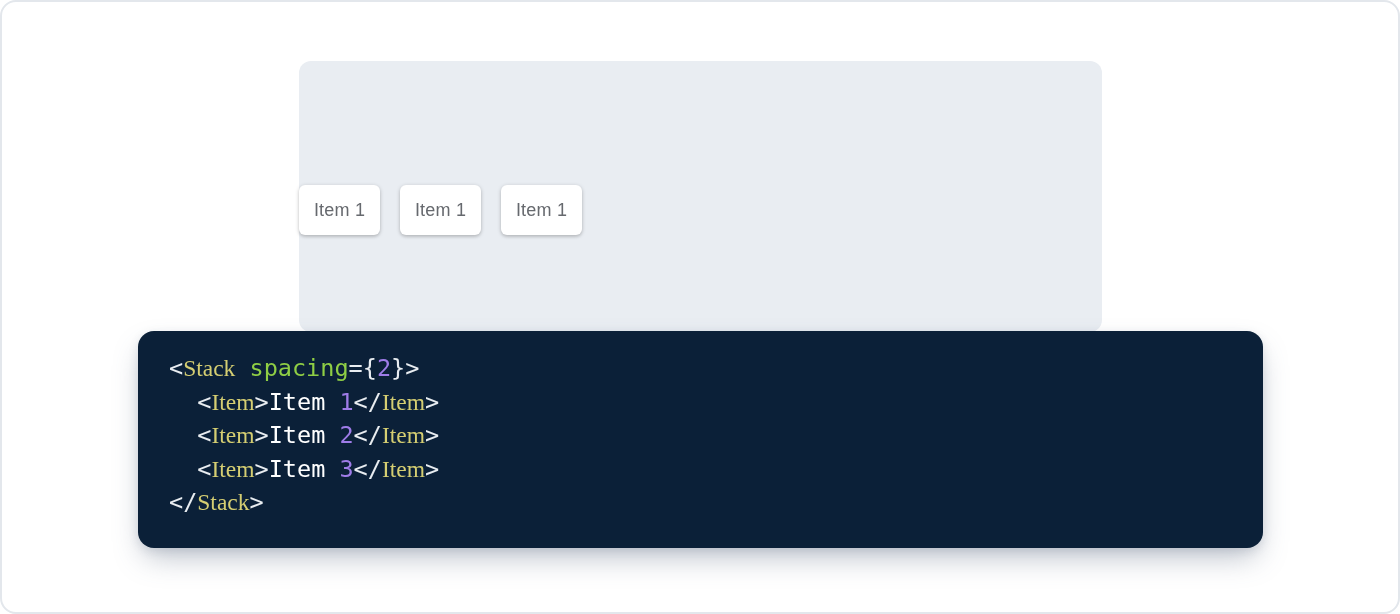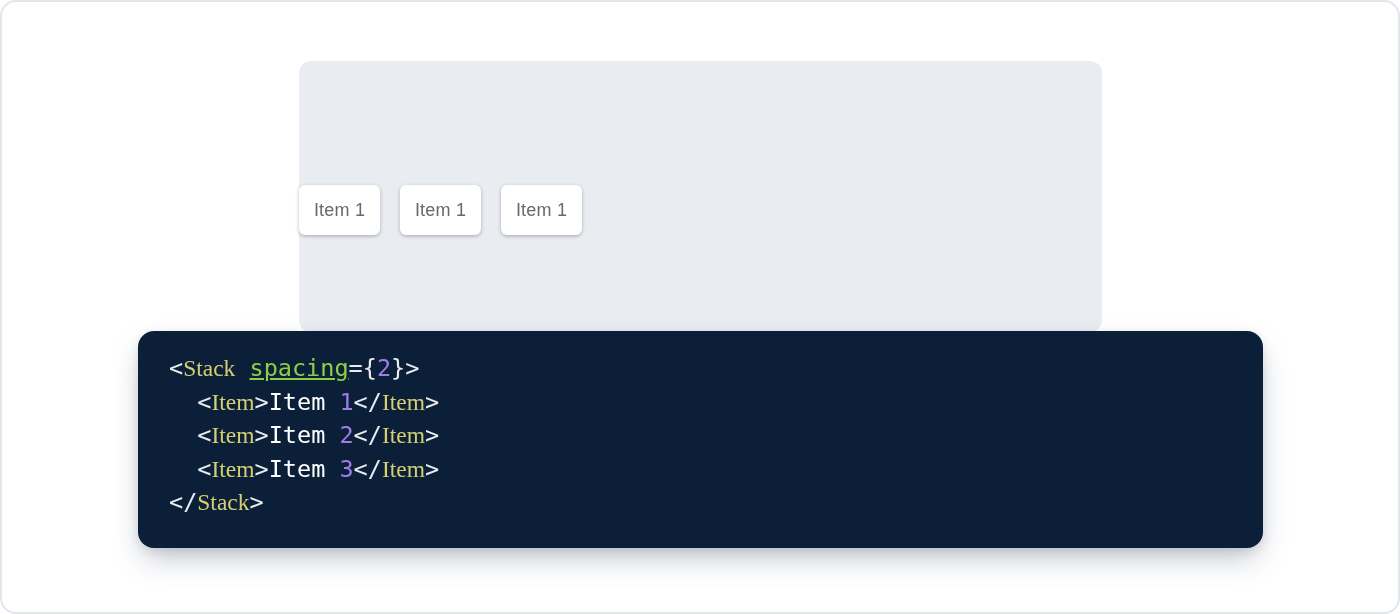--- a/index.html
+++ b/index.html
@@ -71,21 +71,21 @@
     font-family: "DejaVu Sans Mono", monospace;
     font-size: 23.5px;
     line-height: 33.6px;
     white-space: pre;
     color: var(--code-text, #ffffff);
   }
 
   .code-line { height: 33.6px; }
 
   .tok-tag   { color: var(--code-tag,   #d5ce72); font-family: Liberation Serif, serif; }
-  .tok-attr  { color: var(--code-attr,  #8fce45); text-decoration: underline; }
+  .tok-attr  { color: var(--code-attr,  #8fce45); }
   .tok-num   { color: var(--code-number,#9f7ce8); }
   .tok-punct { color: var(--code-punct, #e9edf1); }
   .tok-plain { color: var(--code-text,  #ffffff); }
 </style>
 </head>
 <body>
 
 <div class="page-frame"></div>
 
 <div class="demo-panel">

